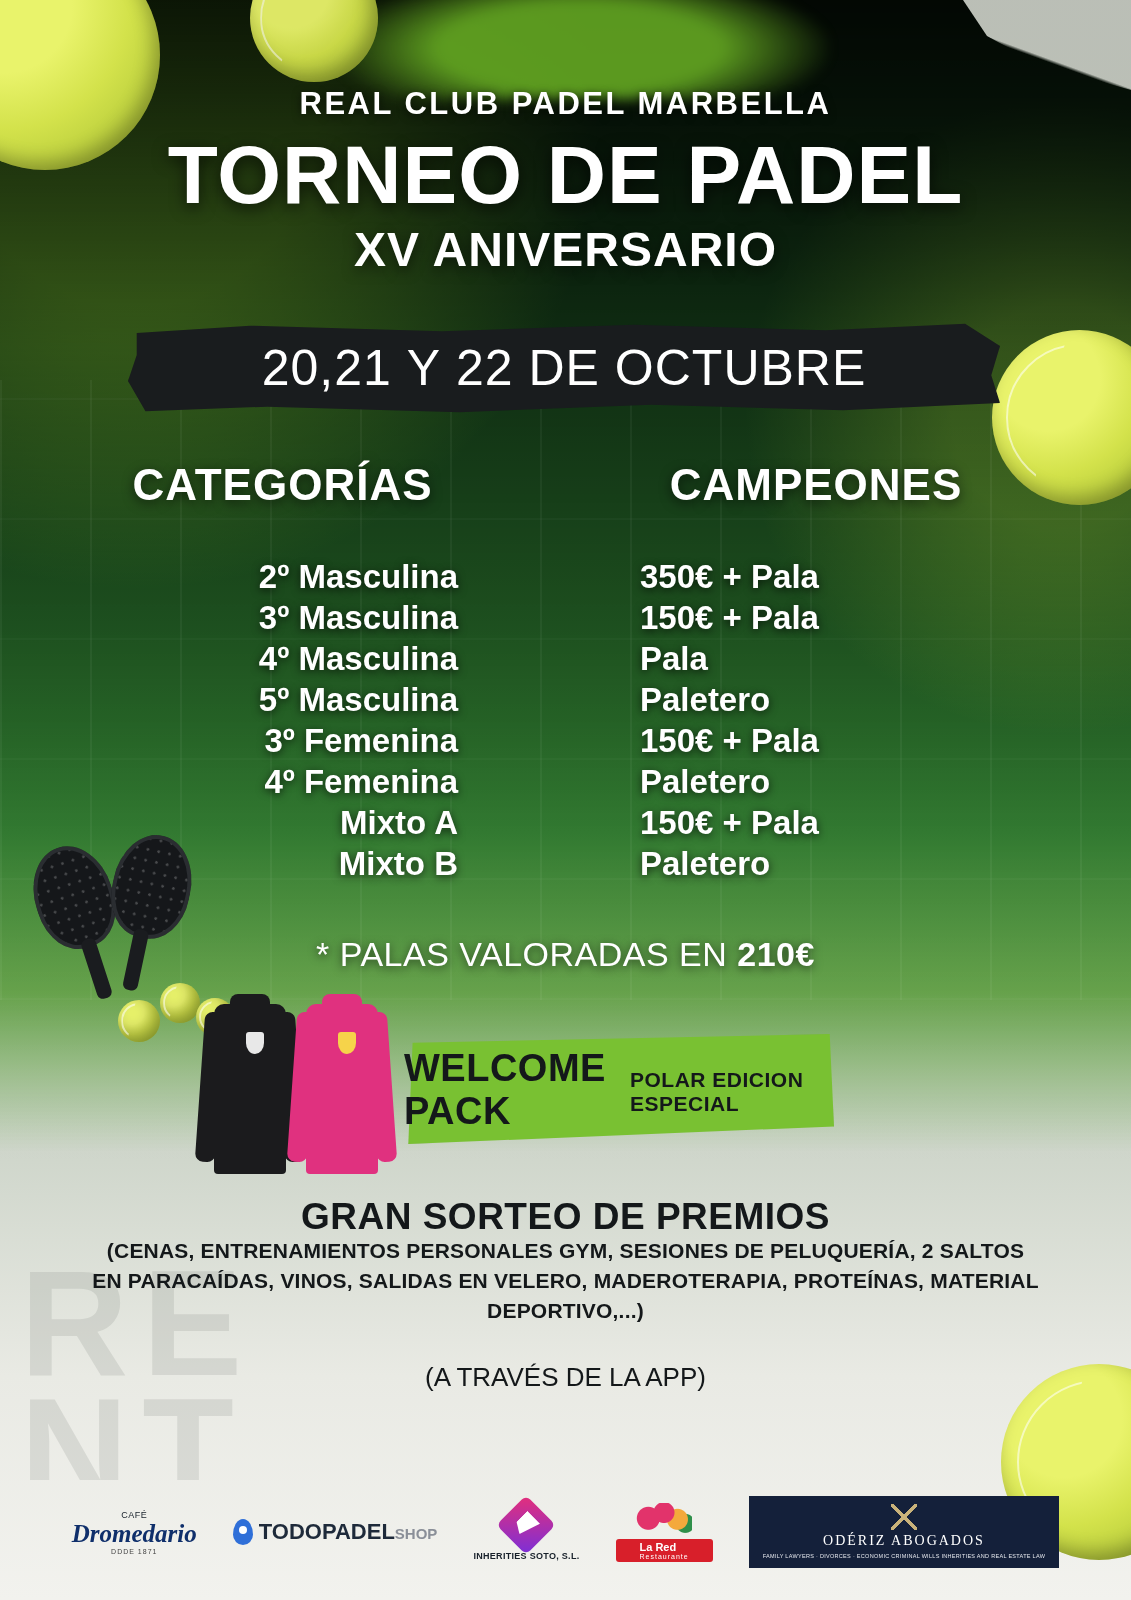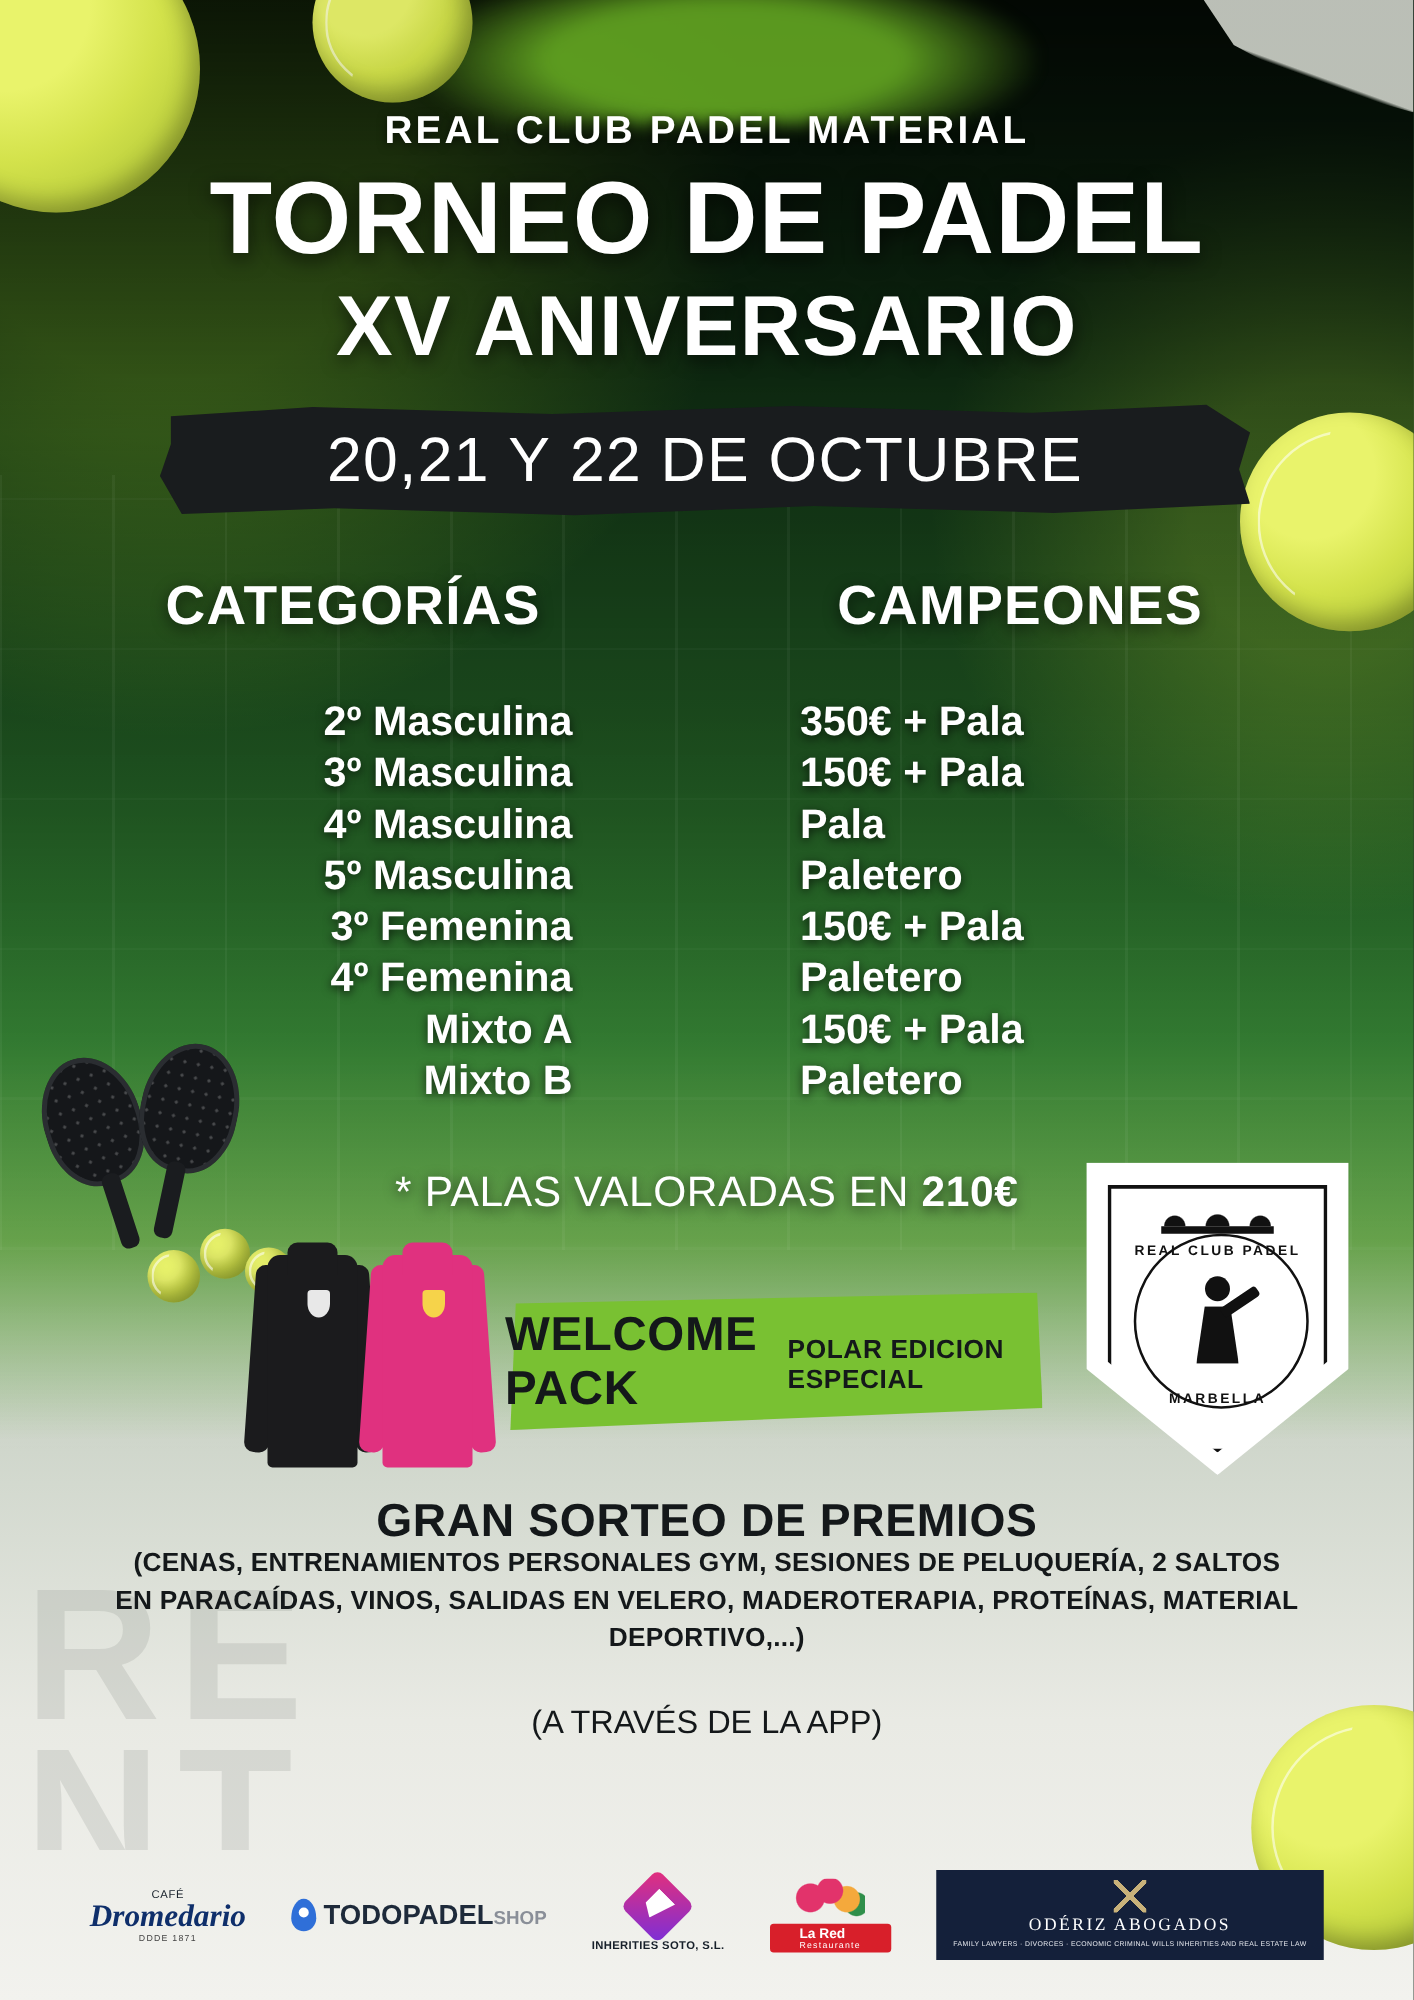--- a/index.html
+++ b/index.html
@@ -86,21 +86,21 @@
     color: #fff; font-weight: 700; font-size: 31px; letter-spacing: 2.5px;
     text-shadow: 0 2px 8px rgba(0,0,0,.6);
   }
   .title1 {
     position: absolute; top: 128px; left: 0; right: 0; text-align: center;
     color: #fff; font-weight: 700; font-size: 82px; letter-spacing: 1px;
     text-shadow: 0 4px 16px rgba(0,0,0,.65);
   }
   .title2 {
     position: absolute; top: 222px; left: 0; right: 0; text-align: center;
-    color: #fff; font-weight: 700; font-size: 68px; letter-spacing: 1px;
+    color: #fff; font-weight: 700; font-size: 48px; letter-spacing: 1px;
     text-shadow: 0 4px 14px rgba(0,0,0,.6);
   }
   .date-wrap {
     position: absolute; top: 322px; left: 128px; width: 872px; height: 92px;
   }
   .date-brush {
     position: absolute; inset: 0;
     background: #191c1e;
     border-radius: 14px;
     clip-path: polygon(1% 12%, 14% 4%, 36% 10%, 58% 3%, 80% 9%, 96% 2%, 100% 26%, 99% 58%, 100% 88%, 82% 96%, 60% 90%, 38% 98%, 16% 92%, 2% 97%, 0 64%, 1% 36%);
@@ -335,21 +335,21 @@
     </div>
     <div class="racket r2">
       <div class="head"></div>
         <div class="handle"></div>
     </div>
   </div>
   <div class="ball b5"></div>
   <div class="ball b6"></div>
   <div class="ball b7"></div>
 
-  <div class="club">REAL CLUB PADEL MATERIAL</div>
+  <div class="club">REAL CLUB PADEL MARBELLA</div>
   <div class="title1">TORNEO DE PADEL</div>
   <div class="title2">XV ANIVERSARIO</div>
 
   <div class="date-wrap">
     <div class="date-brush"></div>
     <div class="date-text">
       <b>20,21</b>
       <span>&nbsp;</span>
       <span>Y</span>
       <span>&nbsp;</span>
@@ -421,33 +421,20 @@
         <div class="crest"></div>
     </div>
   </div>
 
   <div class="wp-band"></div>
   <div class="wp-text">
     <div class="l1">WELCOME PACK</div>
     <div class="l2">POLAR EDICION ESPECIAL</div>
   </div>
 
-  <div class="badge">
-    <div class="badge-inner">
-      <div class="crown"></div>
-      <div class="badge-ring"></div>
-      <div class="badge-text-top">REAL CLUB PADEL</div>
-      <div class="badge-figure">
-        <div class="head"></div>
-        <div class="torso"></div>
-        <div class="arm"></div>
-      </div>
-      <div class="badge-text-bottom">MARBELLA</div>
-    </div>
-  </div>
 
   <div class="sorteo-title">GRAN SORTEO DE PREMIOS</div>
   <div class="sorteo-body">(CENAS, ENTRENAMIENTOS PERSONALES GYM, SESIONES DE PELUQUERÍA, 2 SALTOS EN PARACAÍDAS, VINOS, SALIDAS EN VELERO, MADEROTERAPIA, PROTEÍNAS, MATERIAL DEPORTIVO,...)</div>
 
   <div class="inscr-sub">(A TRAVÉS DE LA APP)</div>
 
 
   <div class="sponsors">
     <div class="sp sp1">
       <div class="t1">CAFÉ</div>

